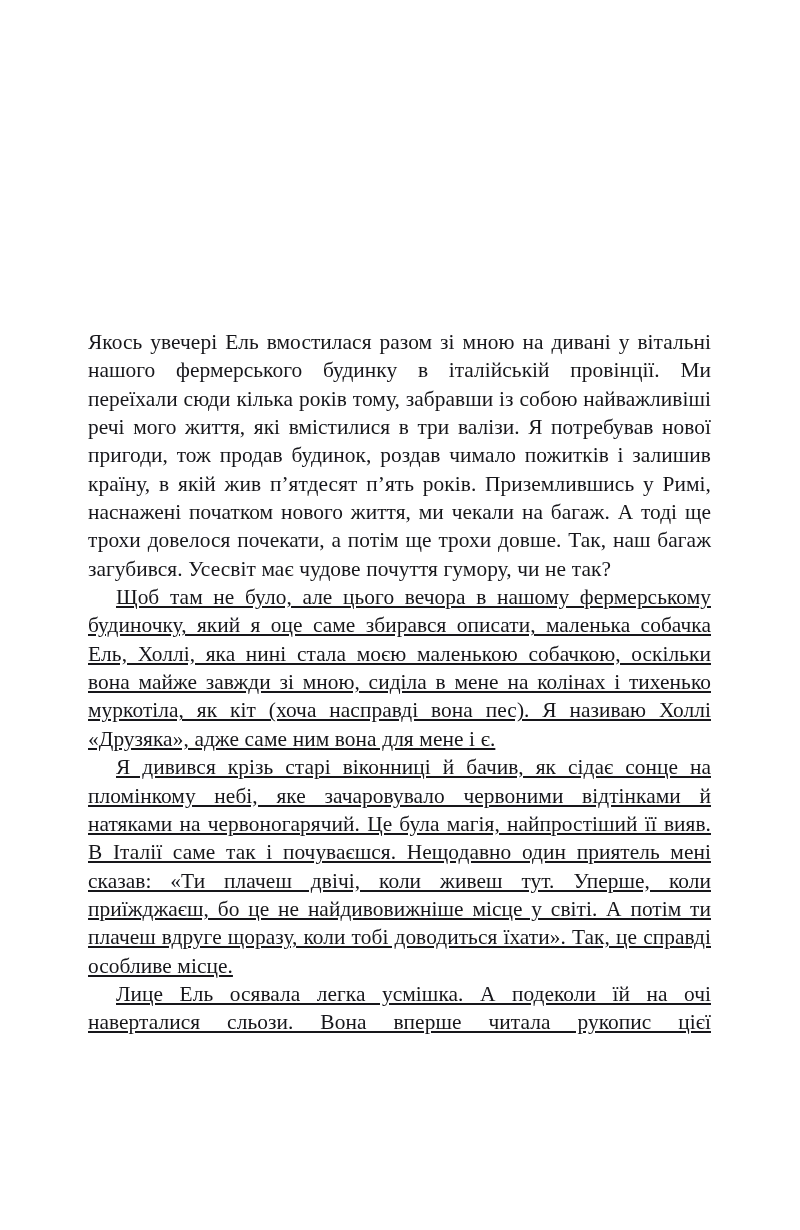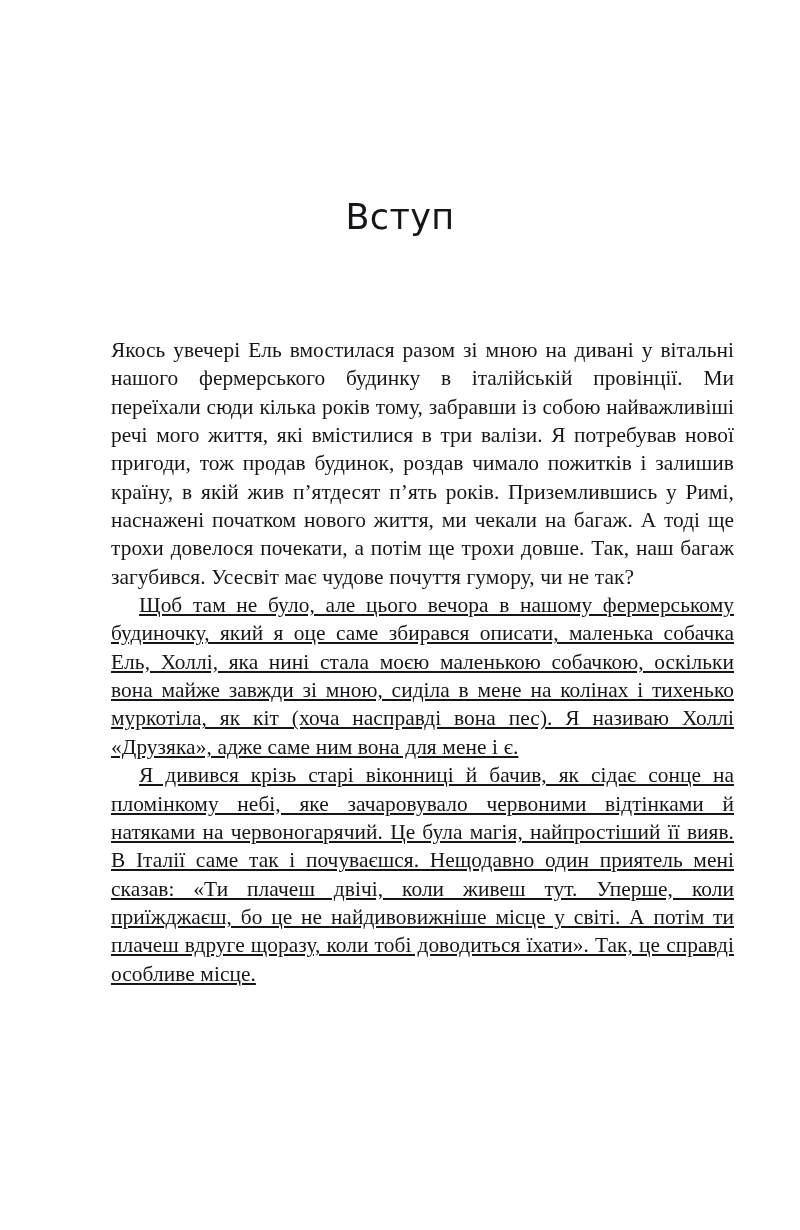--- a/index.html
+++ b/index.html
@@ -37,23 +37,22 @@
     letter-spacing: 0.4px;
     color: #15151a;
     line-height: 1.2;
     margin: 0;
   }
 
   
   .text-block {
     position: absolute;
     left: 88px;
-    top: 336px;
+    top: 328px;
     width: 623px;
-    margin-left: 23px;
   }
 
   .body-paragraph {
     margin: 0;
     font-size: 21.4px;
     line-height: 28.35px;
     text-align: justify;
     text-justify: inter-word;
     hyphens: manual;
     -webkit-hyphens: manual;
@@ -73,21 +72,21 @@
     content: "";
     display: inline-block;
     width: 100%;
   }
 </style>
 </head>
 <body>
 
 <div class="page">
 
-  <h1 class="chapter-title">Вступ</h1>
 
   <div class="text-block">
     <p class="body-paragraph">Якось увечері Ель вмостилася разом зі мною на дивані у вітальні нашого фермерського будинку в італійській провінції. Ми переїхали сюди кілька років тому, забравши із собою найважливіші речі мого життя, які вмістилися в три валізи. Я потребував нової пригоди, тож продав будинок, роздав чимало пожитків і залишив країну, в якій жив п’ятдесят п’ять років. Приземлившись у Римі, наснажені початком нового життя, ми чекали на багаж. А тоді ще трохи довелося почекати, а потім ще трохи довше. Так, наш багаж загубився. Усесвіт має чудове почуття гумору, чи не так?</p>
     <p class="body-paragraph">Щоб там не було, але цього вечора в нашому фермерському будиночку, який я оце саме збирався описати, маленька собачка Ель, Холлі, яка нині стала моєю маленькою собачкою, оскільки вона майже завжди зі мною, сиділа в мене на колінах і тихенько муркотіла, як кіт (хоча насправді вона пес). Я називаю Холлі «Друзяка», адже саме ним вона для мене і є.</p>
     <p class="body-paragraph">Я дивився крізь старі віконниці й бачив, як сідає сонце на пломінкому небі, яке зачаровувало червоними відтінками й натяками на червоногарячий. Це була магія, найпростіший її вияв. В Італії саме так і почуваєшся. Нещодавно один приятель мені сказав: «Ти плачеш двічі, коли живеш тут. Уперше, коли приїжджаєш, бо це не найдивовижніше місце у світі. А потім ти плачеш вдруге щоразу, коли тобі доводиться їхати». Так, це справді особливе місце.</p>
+    <p class="body-paragraph continues">Лице Ель осявала легка усмішка. А подеколи їй на очі наверталися сльози. Вона вперше читала рукопис цієї</p>
   </div>
 
 </div>
 
 </body></html>

